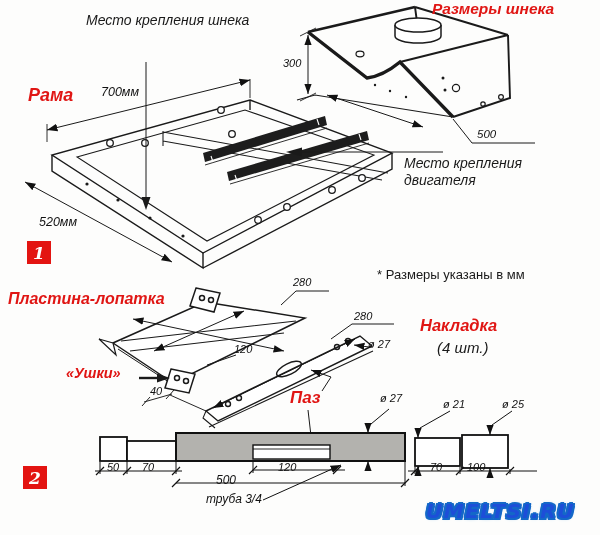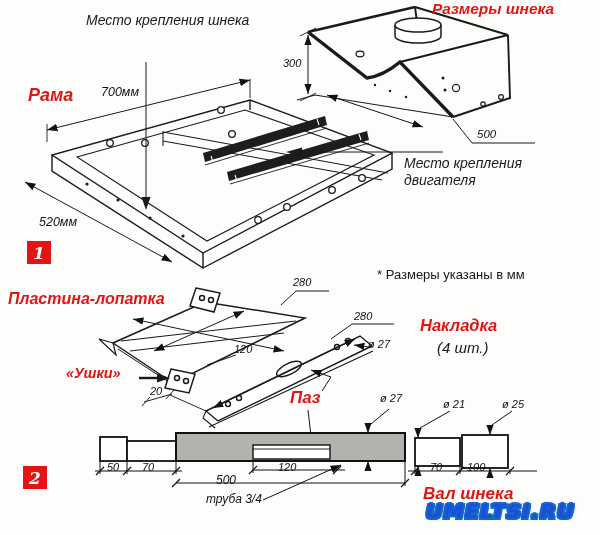--- a/index.html
+++ b/index.html
@@ -189,30 +189,29 @@
   <div class="note" style="left:377px;top:236px;margin-top:32px;">* Размеры указаны в мм</div>
 
   <div class="red" style="left:8px;top:291px;font-size:16px;">Пластина-лопатка</div>
   <div class="dim" style="left:293px;top:277px;">280</div>
   <div class="dim" style="left:354px;top:311px;">280</div>
   <div class="dim" style="left:368px;top:339px;">ø 27</div>
   <div class="red" style="left:420px;top:317px;font-size:16.5px;">Накладка</div>
   <div class="lbl" style="left:437px;top:339px;font-size:15px;">(4 шт.)</div>
   <div class="red" style="left:66px;top:366px;font-size:14.5px;">«Ушки»</div>
   <div class="dim" style="left:234px;top:344px;">120</div>
-  <div class="dim" style="left:150px;top:386px;">20</div>
+  <div class="dim" style="left:150px;top:386px;">40</div>
 
   <div class="red" style="left:290px;top:389px;font-size:17px;">Паз</div>
   <div class="dim" style="left:380px;top:393px;">ø 27</div>
   <div class="dim" style="left:443px;top:399px;">ø 21</div>
   <div class="dim" style="left:502px;top:399px;">ø 25</div>
   <div class="figbox" style="left:23px;top:466px;">2</div>
   <div class="dim" style="left:107px;top:462px;">50</div>
   <div class="dim" style="left:142px;top:462px;">70</div>
   <div class="dim" style="left:216px;top:474px;font-size:12px;">500</div>
   <div class="dim" style="left:278px;top:462px;">120</div>
   <div class="dim" style="left:206px;top:493px;font-size:12px;">труба 3/4</div>
   <div class="dim" style="left:430px;top:462px;">70</div>
   <div class="dim" style="left:467px;top:462px;">100</div>
-  <div class="red" style="left:423px;top:485px;font-size:17px;">Вал шнека</div>
 
   <div class="watermark" style="left:426px;top:499px;">UMELTSI.RU</div>
 </div>
 
 </body></html>

